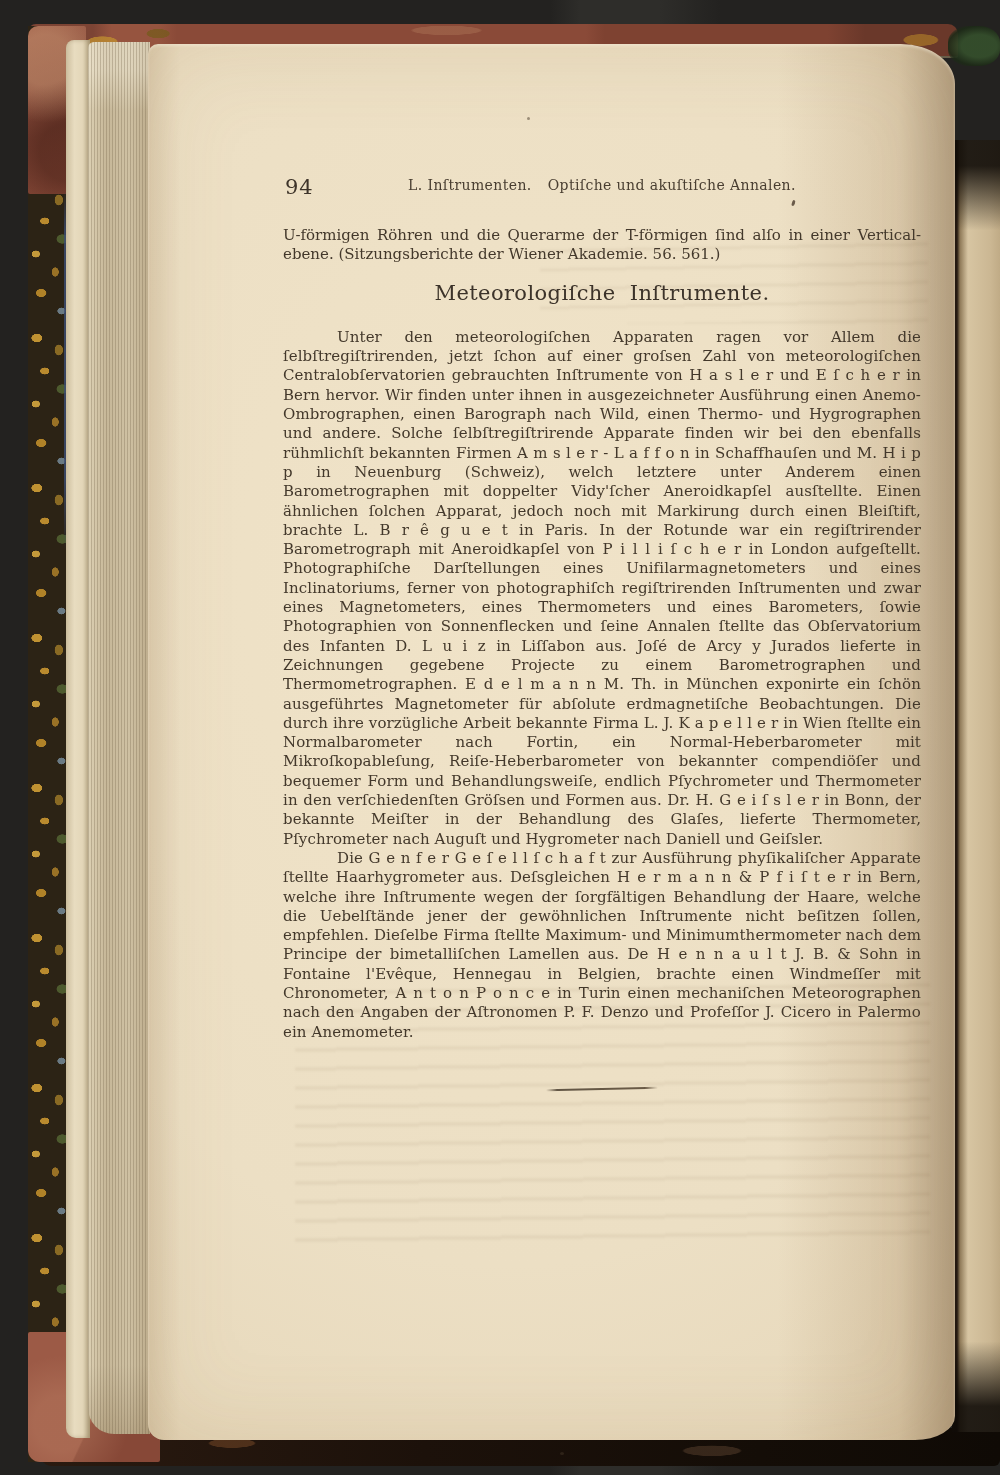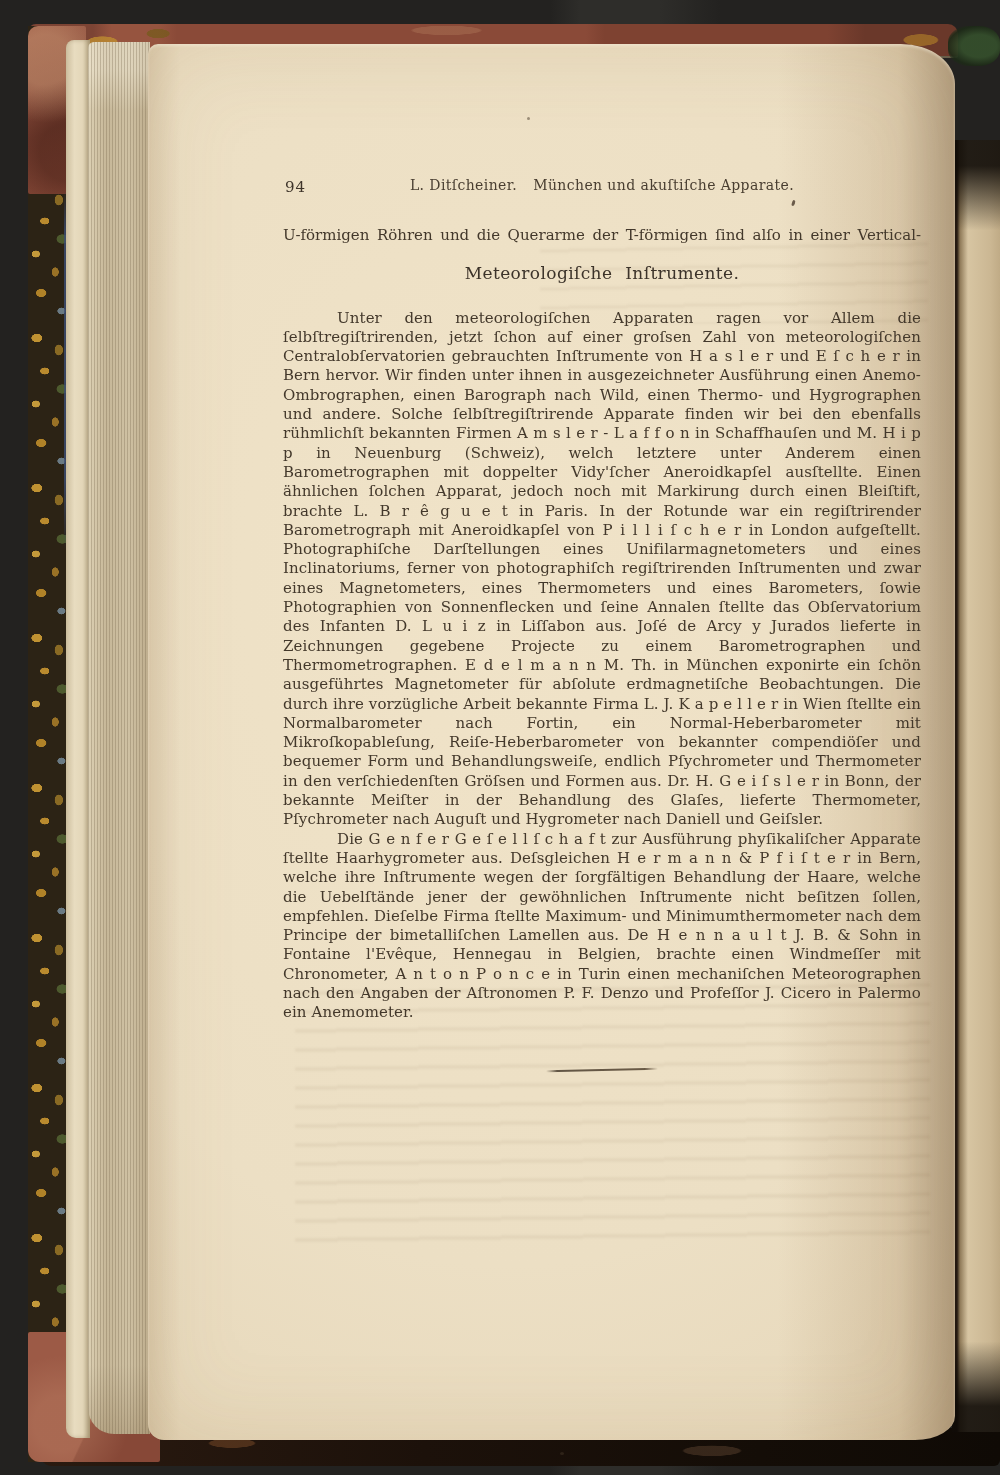--- a/index.html
+++ b/index.html
@@ -109,33 +109,33 @@
     background:repeating-linear-gradient(179.3deg, transparent 0 11px, rgba(108,84,56,.12) 11px 15px, transparent 15px 19px);
   }
   
   .text-block{
     position:absolute;left:283px;top:170px;width:638px;
     color:#43382b;font-size:15px;line-height:19.3px;
     text-rendering:optimizeLegibility;
   }
   .header-row{position:relative;height:28px;}
   .pagenum{
-    position:absolute;left:2px;bottom:1px;font-size:15px;letter-spacing:1px;color:#3e342a;
+    position:absolute;left:2px;bottom:1px;font-size:21px;letter-spacing:1px;color:#3e342a;
   }
   .runhead{
     position:absolute;left:0;right:0;bottom:3px;text-align:center;
     font-size:14px;letter-spacing:.4px;color:#493e31;white-space:nowrap;
   }
   .runhead .rh-gap{display:inline-block;width:16px;}
   .intro{margin-top:28px;}
   .intro-line{white-space:nowrap;}
   .intro-line.justify-full{white-space:normal;text-align:justify;text-align-last:justify;}
   .heading{
     margin:19px 0 0 0;font-weight:normal;text-align:center;
-    font-size:17px;letter-spacing:.4px;word-spacing:7px;color:#3c332a;
+    font-size:21px;letter-spacing:.4px;word-spacing:7px;color:#3c332a;
   }
   .body-para{
     margin:0;text-align:justify;text-indent:54px;
     letter-spacing:.1px;
   }
   .body-para:first-of-type{margin-top:25px;}
   .end-rule{
     width:112px;height:2px;margin:46px auto 0 auto;
     background:linear-gradient(90deg,transparent,#4a3e2f 10%,#52422f 88%,transparent);
     transform:rotate(-1.4deg);opacity:.85;border-radius:2px;
@@ -162,25 +162,26 @@
   <div class="facing-sliver"></div>
   <div class="green-smudge"></div>
 
   <div class="page"></div>
   <div class="bleed bleed-a"></div>
   <div class="bleed bleed-b"></div>
 
   <div class="text-block">
     <div class="header-row">
       <span class="pagenum">94</span>
-      <span class="runhead"><span>L. Ditſcheiner.</span><span class="rh-gap"></span><span>München und akuſtiſche Apparate.</span></span>
+      <span class="runhead"><span>L. Inſtrumenten.</span><span class="rh-gap"></span><span>Optiſche und akuſtiſche Annalen.</span></span>
     </div>
 
     <div class="intro">
       <div class="intro-line justify-full">U-förmigen Röhren und die Querarme der T-förmigen ſind alſo in einer Vertical-</div>
+      <div class="intro-line">ebene.  (Sitzungsberichte der Wiener Akademie. 56. 561.)</div>
     </div>
 
     <h2 class="heading">Meteorologiſche Inſtrumente.</h2>
 
     <p class="body-para">Unter den meteorologiſchen Apparaten ragen vor Allem die ſelbſtregiſtrirenden, jetzt ſchon auf einer groſsen Zahl von meteorologiſchen Centralobſervatorien gebrauchten Inſtrumente von H a s l e r und E ſ c h e r in Bern hervor. Wir finden unter ihnen in ausgezeichneter Ausführung einen Anemo-Ombrographen, einen Barograph nach Wild, einen Thermo- und Hygrographen und andere. Solche ſelbſtregiſtrirende Apparate finden wir bei den ebenfalls rühmlichſt bekannten Firmen A m s l e r - L a f f o n in Schaffhauſen und M. H i p p in Neuenburg (Schweiz), welch letztere unter Anderem einen Barometrographen mit doppelter Vidy'ſcher Aneroidkapſel ausſtellte. Einen ähnlichen ſolchen Apparat, jedoch noch mit Markirung durch einen Bleiſtift, brachte L. B r ê g u e t in Paris. In der Rotunde war ein regiſtrirender Barometrograph mit Aneroidkapſel von P i l l i ſ c h e r in London aufgeſtellt. Photographiſche Darſtellungen eines Unifilarmagnetometers und eines Inclinatoriums, ferner von photographiſch regiſtrirenden Inſtrumenten und zwar eines Magnetometers, eines Thermometers und eines Barometers, ſowie Photographien von Sonnenflecken und ſeine Annalen ſtellte das Obſervatorium des Infanten D. L u i z in Liſſabon aus. Joſé de Arcy y Jurados lieferte in Zeichnungen gegebene Projecte zu einem Barometrographen und Thermometrographen. E d e l m a n n M. Th. in München exponirte ein ſchön ausgeführtes Magnetometer für abſolute erdmagnetiſche Beobachtungen. Die durch ihre vorzügliche Arbeit bekannte Firma L. J. K a p e l l e r in Wien ſtellte ein Normalbarometer nach Fortin, ein Normal-Heberbarometer mit Mikroſkopableſung, Reiſe-Heberbarometer von bekannter compendiöſer und bequemer Form und Behandlungsweiſe, endlich Pſychrometer und Thermometer in den verſchiedenſten Gröſsen und Formen aus. Dr. H. G e i ſ s l e r in Bonn, der bekannte Meiſter in der Behandlung des Glaſes, lieferte Thermometer, Pſychrometer nach Auguſt und Hygrometer nach Daniell und Geiſsler.</p>
     <p class="body-para">Die G e n f e r  G e ſ e l l ſ c h a f t zur Ausführung phyſikaliſcher Apparate ſtellte Haarhygrometer aus. Deſsgleichen H e r m a n n  &amp;  P f i ſ t e r in Bern, welche ihre Inſtrumente wegen der ſorgfältigen Behandlung der Haare, welche die Uebelſtände jener der gewöhnlichen Inſtrumente nicht beſitzen ſollen, empfehlen. Dieſelbe Firma ſtellte Maximum- und Minimumthermometer nach dem Principe der bimetalliſchen Lamellen aus. De H e n n a u l t J. B. &amp; Sohn in Fontaine l'Evêque, Hennegau in Belgien, brachte einen Windmeſſer mit Chronometer, A n t o n  P o n c e in Turin einen mechaniſchen Meteorographen nach den Angaben der Aſtronomen P. F. Denzo und Profeſſor J. Cicero in Palermo ein Anemometer.</p>
 
     <div class="end-rule"></div>
   </div>
 

